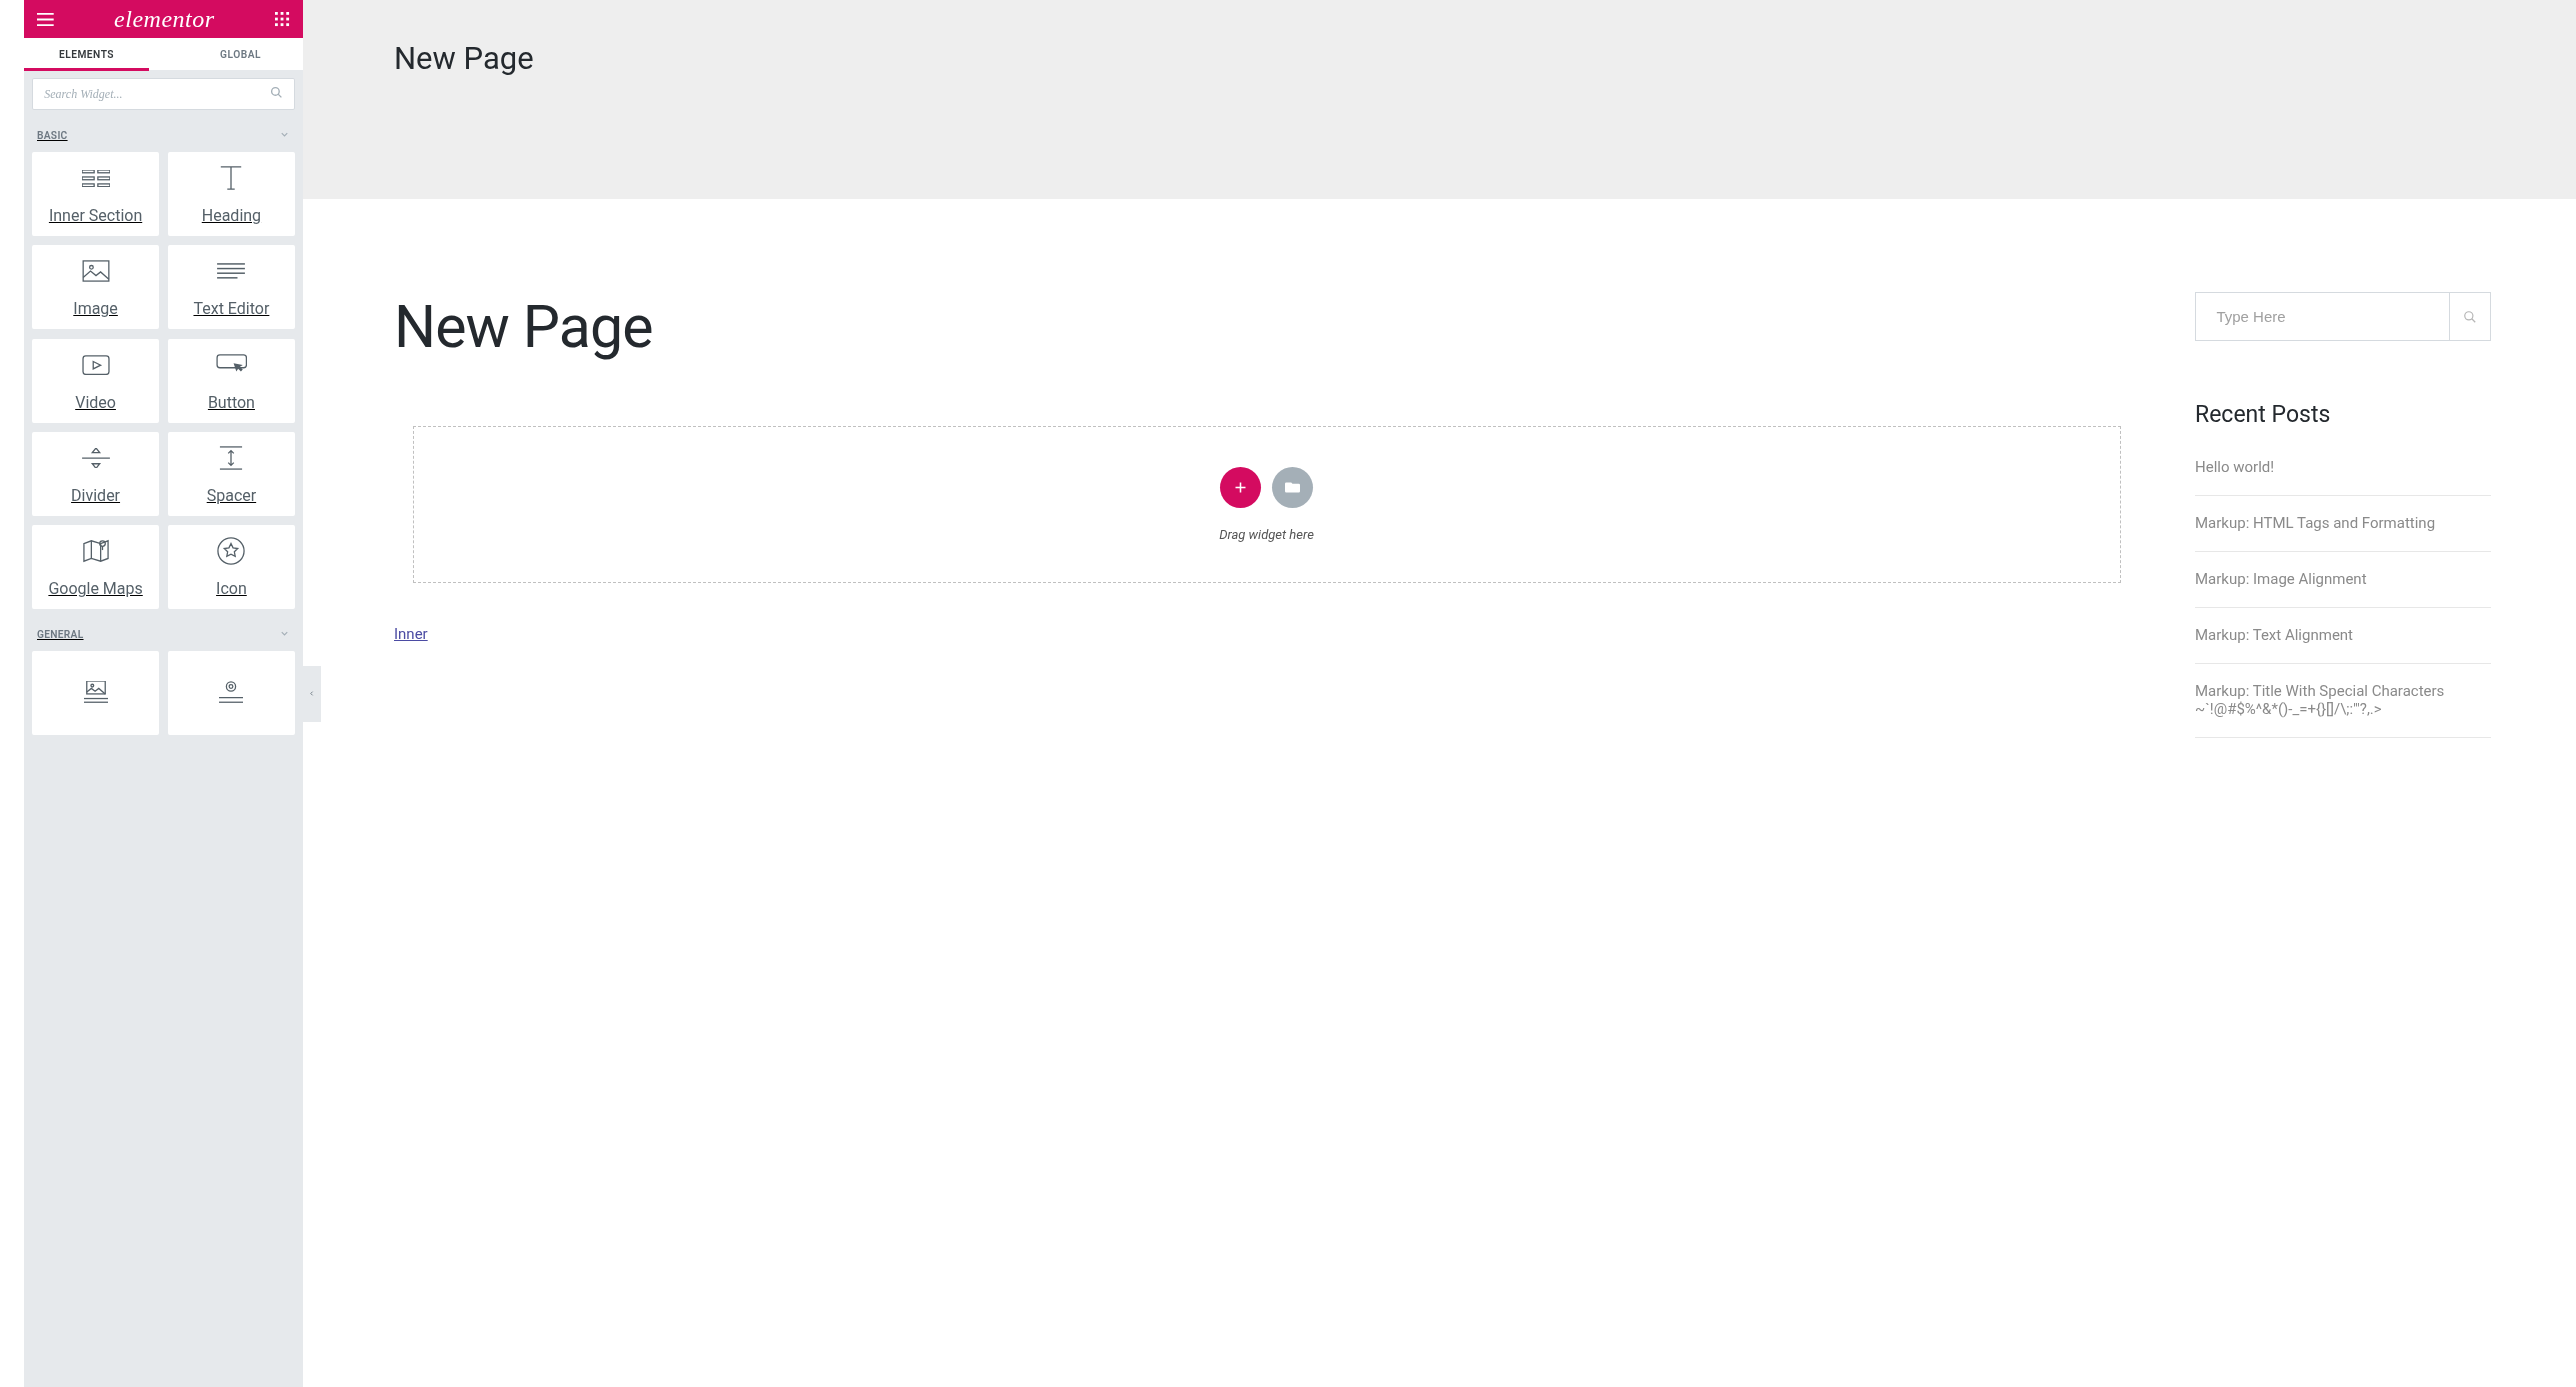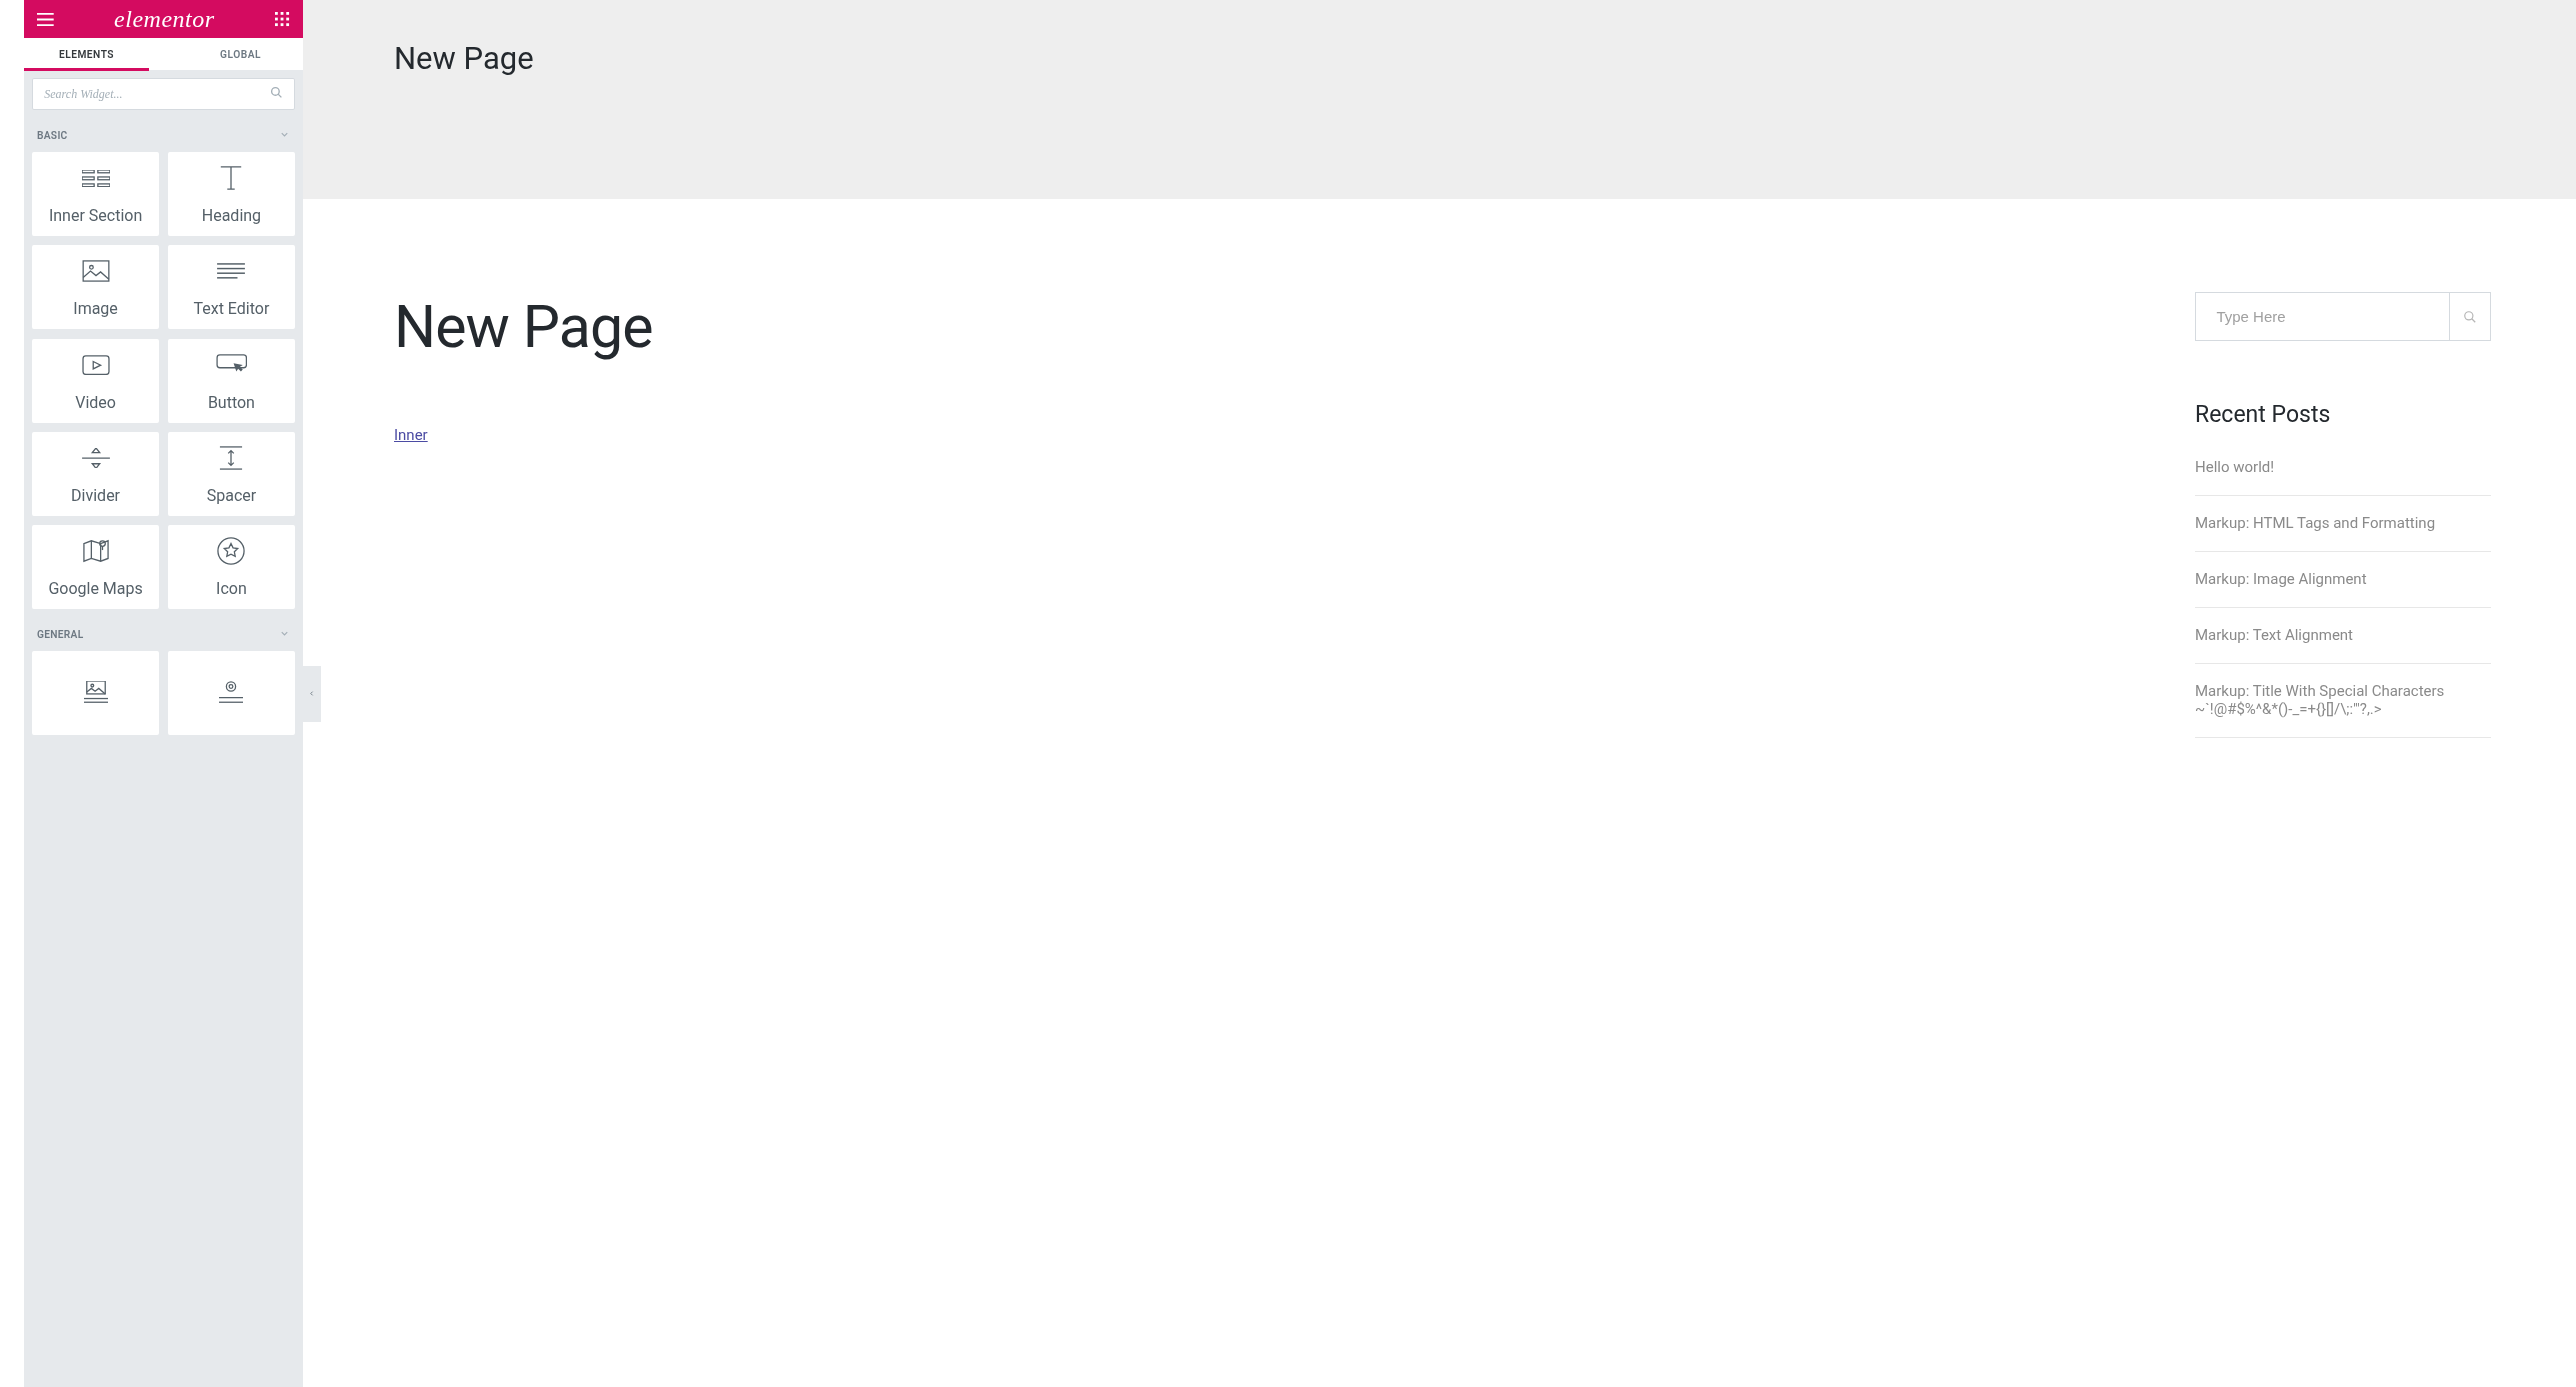--- a/index.html
+++ b/index.html
@@ -19,21 +19,21 @@
 
 .search-row { padding: 8.3px; }
 .search-wrap { background: #fff; border: 0.9px solid #d5dadf; display: flex; align-items: center; height: 32px; padding: 0 11px; border-radius: 1.9px; }
 .search-wrap input { border: none; outline: none; flex: 1; font-size: 12px; font-style: italic; color: #333; font-family: Liberation Serif, serif; }
 .search-wrap input::placeholder { color: #a4afb7; }
 .search-wrap .search-icon { color: #a4afb7; }
 
 .category { padding: 10.2px 13px; font-size: 10.2px; font-weight: 600; color: #6d7882; letter-spacing: 0.3px; display: flex; align-items: center; justify-content: space-between; }
 .category .chev { color: #a4afb7; }
 
-.widgets-scroll { overflow-y: auto; flex: 1; }
+.widgets-scroll { overflow-y: auto; flex: 1; text-decoration: underline; }
 .widgets-grid { display: grid; grid-template-columns: 1fr 1fr; gap: 9.3px; padding: 0 8.3px 8.3px; }
 .widget-card { background: #fff; height: 84px; display: flex; flex-direction: column; align-items: center; justify-content: center; gap: 13px; border-radius: 1.9px; cursor: grab; }
 .widget-card .wicon { color: #556068; height: 30px; display: flex; align-items: center; justify-content: center; }
 .widget-card .wlabel { font-size: 16px; color: #556068; }
 
 .panel-collapse { position: absolute; right: -17.6px; top: 50%; transform: translateY(-50%); width: 17.6px; height: 56px; background: #e6e9ec; display: flex; align-items: center; justify-content: center; color: #6d7882; font-size: 10.2px; cursor: pointer; }
 
 
 .main { flex: 1; height: 100vh; overflow-y: auto; background: #fff; }
 .banner { background: #eeeeee; height: 199px; padding: 40px 0 0 91px; }
@@ -275,20 +275,36 @@
 
 <main class="main">
   <div class="banner">
     <h1>New Page</h1>
   </div>
 
   <div class="content-wrap">
     <div class="content-main">
       <h1 class="page-title">New Page</h1>
 
+      <div class="dropzone">
+        <div class="buttons">
+          <div class="circle-btn add">
+            <svg width="15" height="15" viewBox="0 0 24 24" fill="none" stroke="currentColor" stroke-width="2.5">
+                <line x1="12" y1="4" x2="12" y2="20"></line>
+                <line x1="4" y1="12" x2="20" y2="12"></line>
+              </svg>
+          </div>
+          <div class="circle-btn folder">
+            <svg width="15" height="13" viewBox="0 0 24 20" fill="currentColor">
+                <path d="M10 2H2a2 2 0 00-2 2v12a2 2 0 002 2h20a2 2 0 002-2V6a2 2 0 00-2-2H12l-2-2z"></path>
+              </svg>
+          </div>
+        </div>
+        <div class="hint">Drag widget here</div>
+      </div>
 
       <a href="#" class="edit-link">Inner</a>
     </div>
 
     <aside class="content-side">
       <div class="side-search">
         <input type="text" placeholder="Type Here" style="">
         <div class="sbtn">
           <svg width="14" height="14" viewBox="0 0 24 24" fill="none" stroke="currentColor" stroke-width="2">
               <circle cx="10" cy="10" r="7"></circle>

